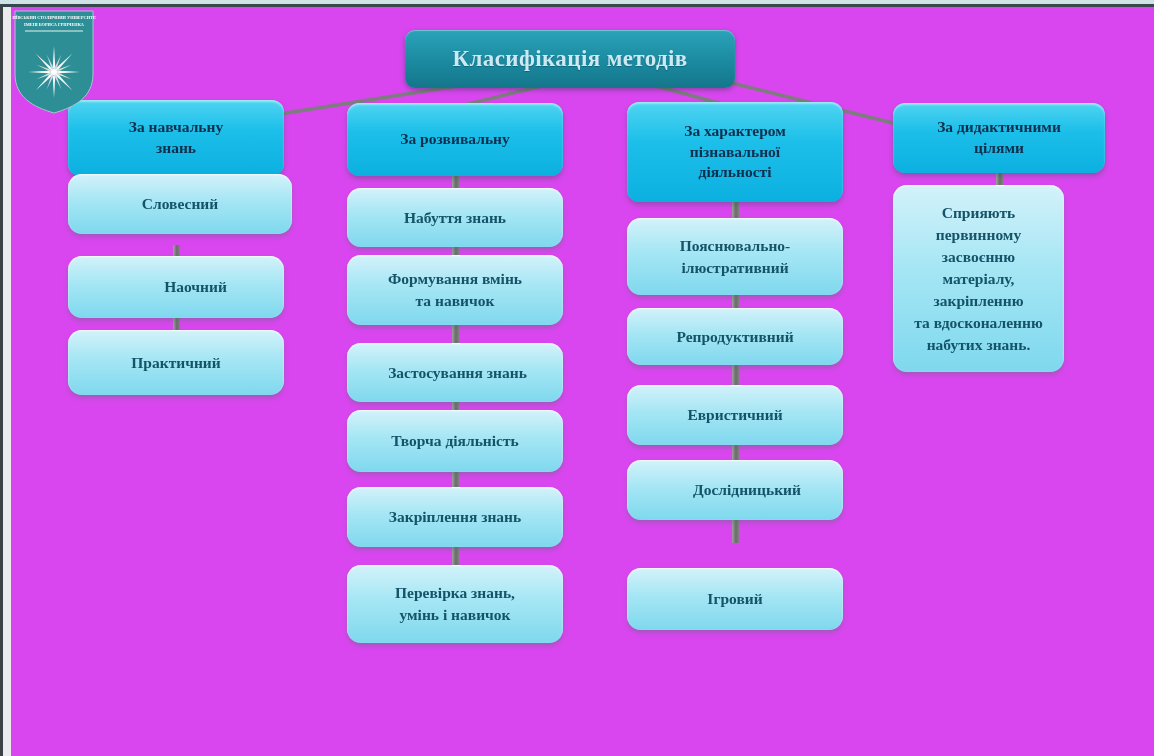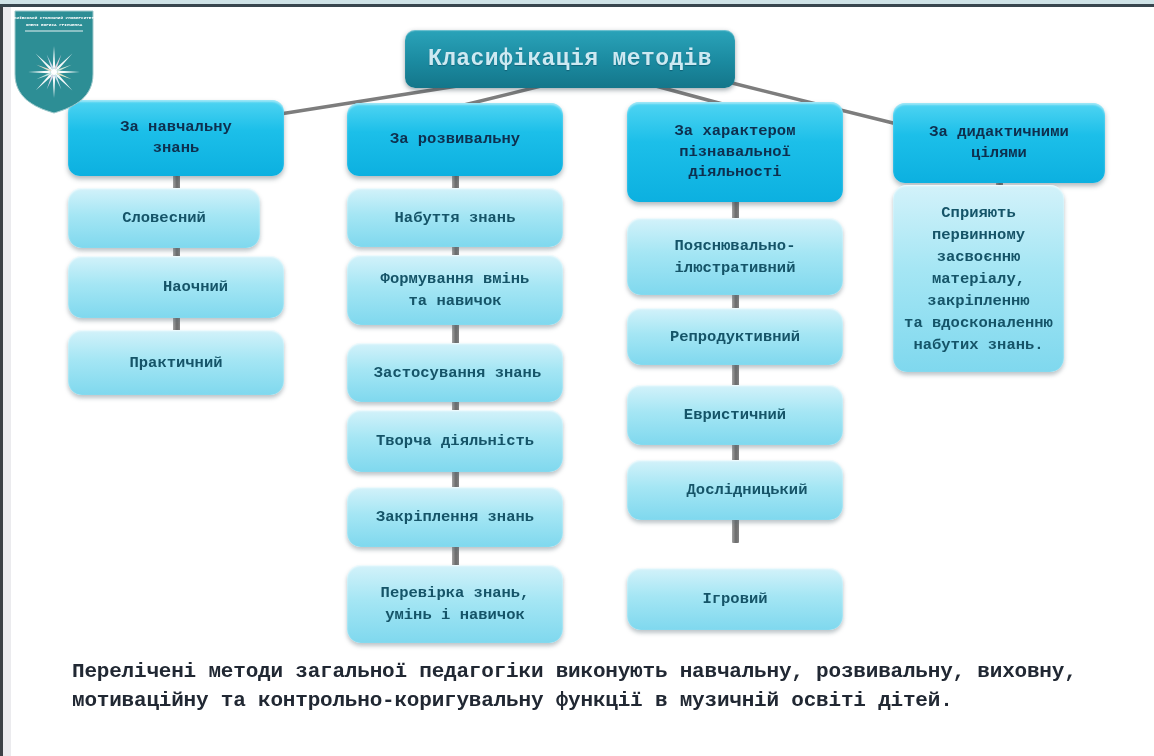--- a/index.html
+++ b/index.html
@@ -24,21 +24,21 @@
   .stub{position:absolute;width:7px;border-radius:1px;z-index:1;
        background:linear-gradient(90deg,#a2a2a2,#6b6b6b 55%,#828282);}
   .connectors{position:absolute;left:0;top:0;z-index:1;}
   .crest{position:absolute;left:12px;top:8px;z-index:3;}
   .footer{position:absolute;left:72px;top:658px;width:1070px;font-weight:bold;font-size:21px;
        line-height:1.36;color:#212833;white-space:pre-line;z-index:2;letter-spacing:-0.2px;}
 </style>
 </head>
 <body>
 
-<div class="slide" id="slide" style="background: #ffffff; font-family: Liberation Mono, monospace;">
+<div class="slide" id="slide" style="background: #d946ef;">
 
   <div class="top-strip" style="background: rgb(207, 227, 231);"></div>
   <div class="top-line" style="background: rgb(56, 70, 78);"></div>
   <div class="left-dark"></div>
   <div class="left-light"></div>
 
   <svg class="crest" width="84" height="108" viewBox="0 0 84 108">
     <path d="M3 3 H81 V66 C81 89 63 99 42 105 C21 99 3 89 3 66 Z" stroke="#9fc9cc" stroke-width="1" fill="#2d8e95"></path>
     <text x="42" y="11" text-anchor="middle" font-size="4.3" fill="#ffffff" font-weight="bold">КИЇВСЬКИЙ СТОЛИЧНИЙ УНІВЕРСИТЕТ</text>
     <text x="42" y="17.5" text-anchor="middle" font-size="4.3" fill="#ffffff" font-weight="bold">ІМЕНІ БОРИСА ГРІНЧЕНКА</text>
@@ -69,21 +69,21 @@
     <line x1="545" y1="85" x2="460" y2="106" stroke="#7d7d7d" stroke-width="3.4" stroke-linecap="round"></line>
     <line x1="652" y1="85" x2="730" y2="106" stroke="#7d7d7d" stroke-width="3.4" stroke-linecap="round"></line>
     <line x1="728" y1="82" x2="897" y2="124" stroke="#7d7d7d" stroke-width="3.4" stroke-linecap="round"></line>
   </svg>
 
   <div id="diagram">
     <div class="box title-box" style="left:405px;top:30px;width:330px;height:58px;">Класифікація методів</div>
   <div class="box header-box" style="left: 68px; top: 100px; width: 216px; height: 76px;">За навчальну
 знань</div>
       <div class="stub" style="left: 172.5px; top: 173px; height: 20px;"></div>
-      <div class="box item-box" style="left: 68px; top: 188px; width: 192px; height: 60px;">Словесний</div>
+      <div class="box item-box" style="left: 68px; top: 174px; width: 224px; height: 60px;">Словесний</div>
       <div class="stub" style="left: 172.5px; top: 245px; height: 16px;"></div>
       <div class="box item-box" style="left: 68px; top: 256px; width: 216px; height: 62px; padding-left: 45px;">Наочний</div>
       <div class="stub" style="left: 172.5px; top: 315px; height: 20px;"></div>
       <div class="box item-box" style="left: 68px; top: 330px; width: 216px; height: 65px;">Практичний</div>
       <div class="box header-box" style="left: 347px; top: 103px; width: 216px; height: 73px;">За розвивальну</div>
       <div class="stub" style="left: 451.5px; top: 173px; height: 20px;"></div>
       <div class="box item-box" style="left: 347px; top: 188px; width: 216px; height: 59px;">Набуття знань</div>
       <div class="stub" style="left: 451.5px; top: 244px; height: 16px;"></div>
       <div class="box item-box" style="left: 347px; top: 255px; width: 216px; height: 70px;">Формування вмінь
 та навичок</div>
@@ -103,28 +103,26 @@
       <div class="box item-box" style="left: 627px; top: 218px; width: 216px; height: 77px; text-align: center;">Пояснювально-
 ілюстративний</div>
       <div class="stub" style="left: 731.5px; top: 292px; height: 21px;"></div>
       <div class="box item-box" style="left: 627px; top: 308px; width: 216px; height: 57px;">Репродуктивний</div>
       <div class="stub" style="left: 731.5px; top: 362px; height: 28px;"></div>
       <div class="box item-box" style="left: 627px; top: 385px; width: 216px; height: 60px;">Евристичний</div>
       <div class="stub" style="left: 731.5px; top: 442px; height: 23px;"></div>
       <div class="box item-box" style="left: 627px; top: 460px; width: 216px; height: 60px; padding-left: 30px;">Дослідницький</div>
       <div class="stub" style="left: 731.5px; top: 517px; height: 26px;"></div>
       <div class="box item-box" style="left: 627px; top: 568px; width: 216px; height: 62px;">Ігровий</div>
-      <div class="box header-box" style="left: 893px; top: 103px; width: 212px; height: 80px;">За дидактичними
+      <div class="box header-box" style="left: 893px; top: 103px; width: 212px; height: 70px;">За дидактичними
 цілями</div>
       <div class="stub" style="left: 995.5px; top: 170px; height: 20px;"></div>
       <div class="box item-box" style="left: 893px; top: 185px; width: 171px; height: 187px;">Сприяють
 первинному
 засвоєнню
 матеріалу,
 закріпленню
 та вдосконаленню
 набутих знань.</div>
     </div>
 
-  <div class="footer">Перелічені методи загальної педагогіки виконують навчальну, розвивальну, виховну,
-мотиваційну та контрольно-коригувальну функції в музичній освіті дітей.</div>
 
 </div>
 
 </body></html>

